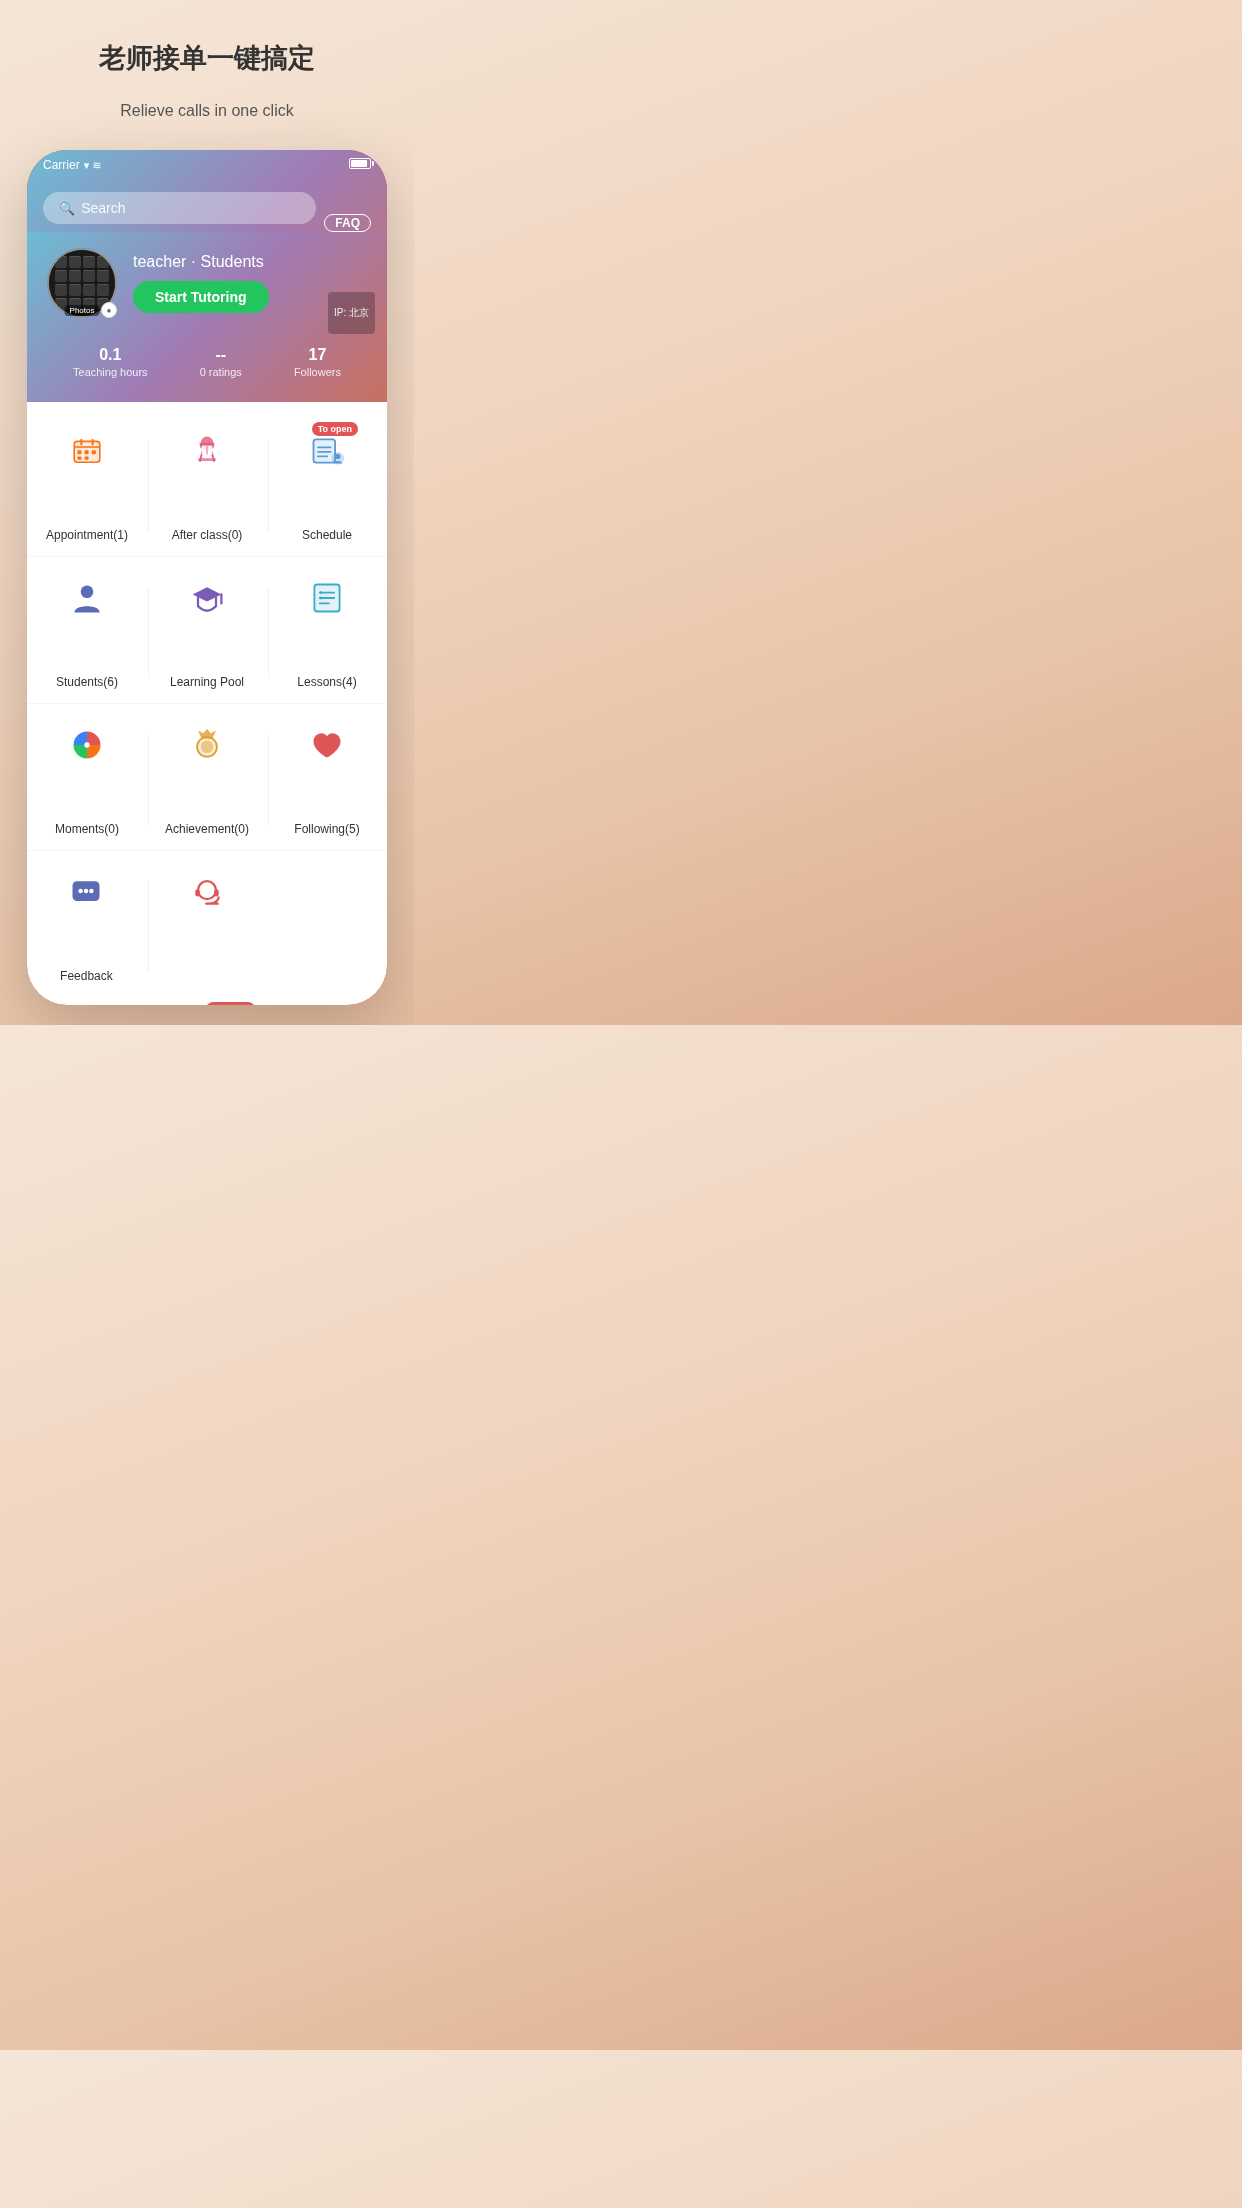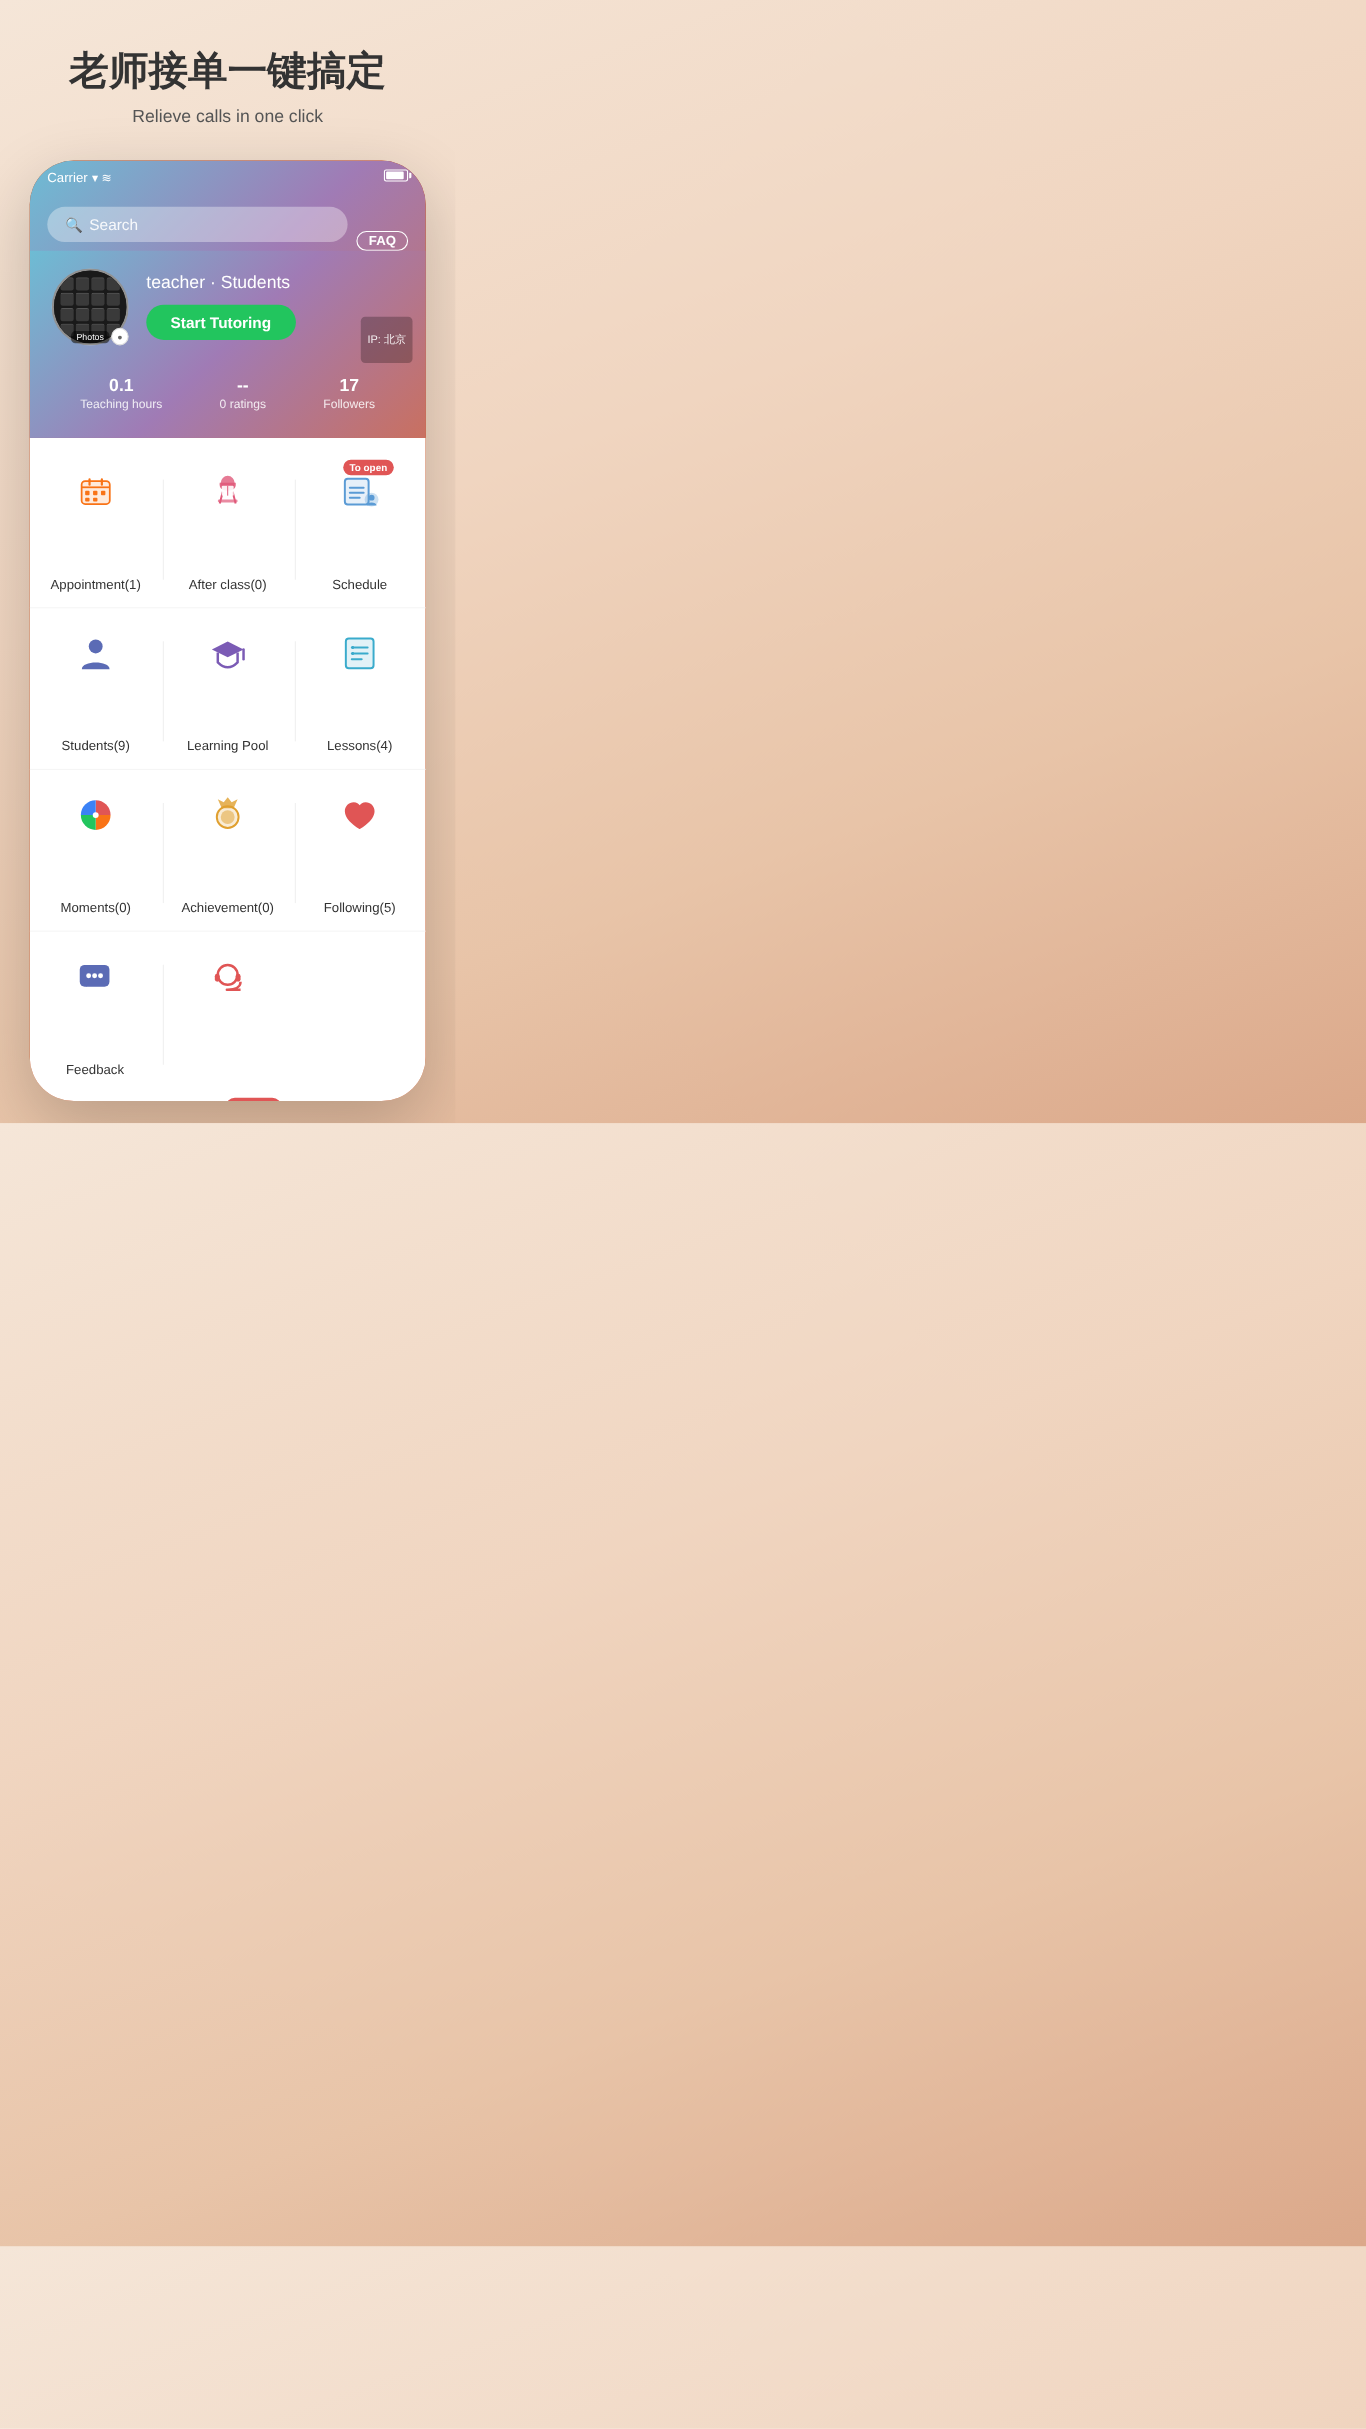--- a/index.html
+++ b/index.html
@@ -16,24 +16,24 @@
       position: relative;
       overflow-x: hidden;
     }
 
     .page-header {
       text-align: center;
       margin-bottom: 30px;
       padding: 0 20px;
     }
     .page-title-zh {
-      font-size: 36px;
+      font-size: 27px;
       font-weight: 600;
       color: #333;
-      margin-bottom: 9px;
+      margin-bottom: 26px;
     }
     .page-subtitle {
       font-size: 16px;
       color: #555;
       font-weight: 300;
     }
 
     
     .phone-mockup {
       width: 360px;
@@ -456,21 +456,21 @@
     </div>
 
     <div class="menu-row">
       <div class="menu-item">
         <div class="menu-icon-wrapper">
           <svg width="36" height="36" viewBox="0 0 40 40">
             <circle cx="20" cy="13" r="7" fill="#5b6bb5"></circle>
             <path d="M6 36 c0,-9 28,-9 28,0" fill="#5b6bb5"></path>
           </svg>
         </div>
-        <span class="menu-label">Students(9)</span>
+        <span class="menu-label">Students(6)</span>
       </div>
 
       <div class="menu-item">
         <div class="menu-icon-wrapper">
           <svg width="36" height="36" viewBox="0 0 40 40">
 
             <polygon points="20,8 36,16 20,24 4,16" fill="#7b5bb5"></polygon>
             <path d="M10 19 L10 29 C10 29 15 34 20 34 S30 29 30 29 L30 19" fill="none" stroke="#7b5bb5" stroke-width="2.5"></path>
             <line x1="36" y1="16" x2="36" y2="26" stroke="#7b5bb5" stroke-width="2.5" stroke-linecap="round"></line>
           </svg>

